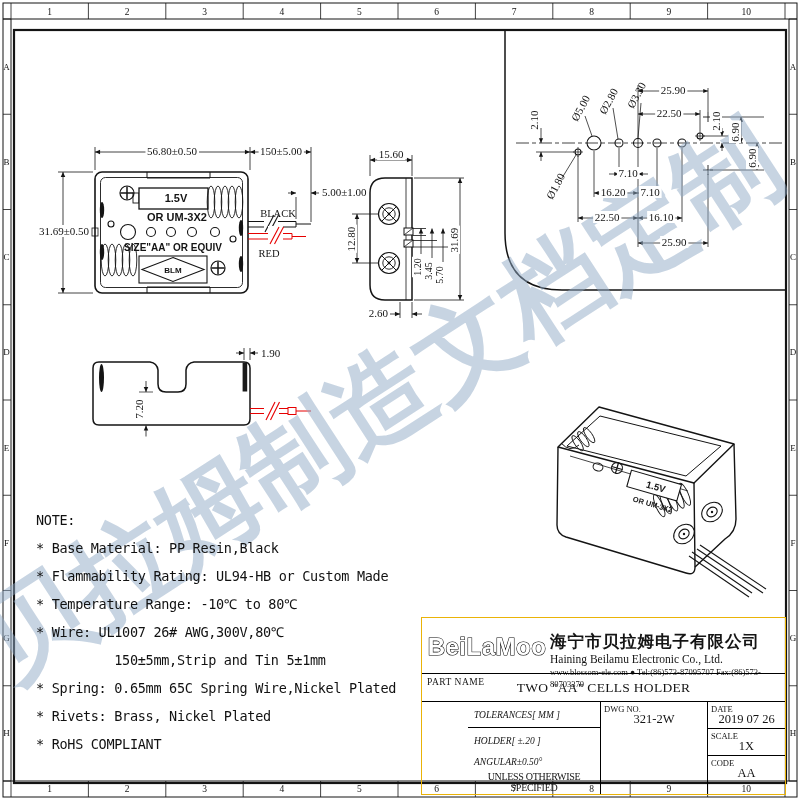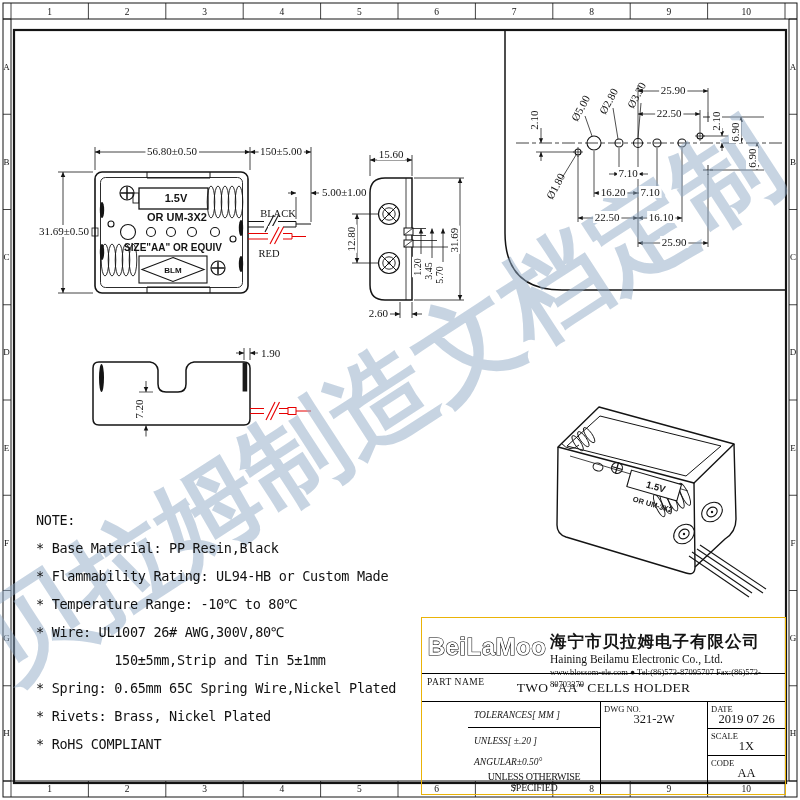--- a/index.html
+++ b/index.html
@@ -492,21 +492,21 @@
     <span class="tb-partname-label">PART NAME</span>
     <div class="tb-partname">TWO "AA" CELLS HOLDER</div>
   </div>
   <div class="tb-grid">
     <div class="col col-tol">
       <div class="tol-row tol-r1">
         <span>TOLERANCES</span>
         <span>[ MM ]</span>
       </div>
       <div class="tol-row">
-        <span>UNLESS</span>
+        <span>HOLDER</span>
         <span>[ ±.20 ]</span>
       </div>
       <div class="tol-row tol-r3">
         <span>ANGULAR</span>
         <span>±0.50°</span>
       </div>
       <div class="tol-unless">UNLESS OTHERWISE SPECIFIED</div>
     </div>
     <div class="col col-sign">
       <div class="cell">

